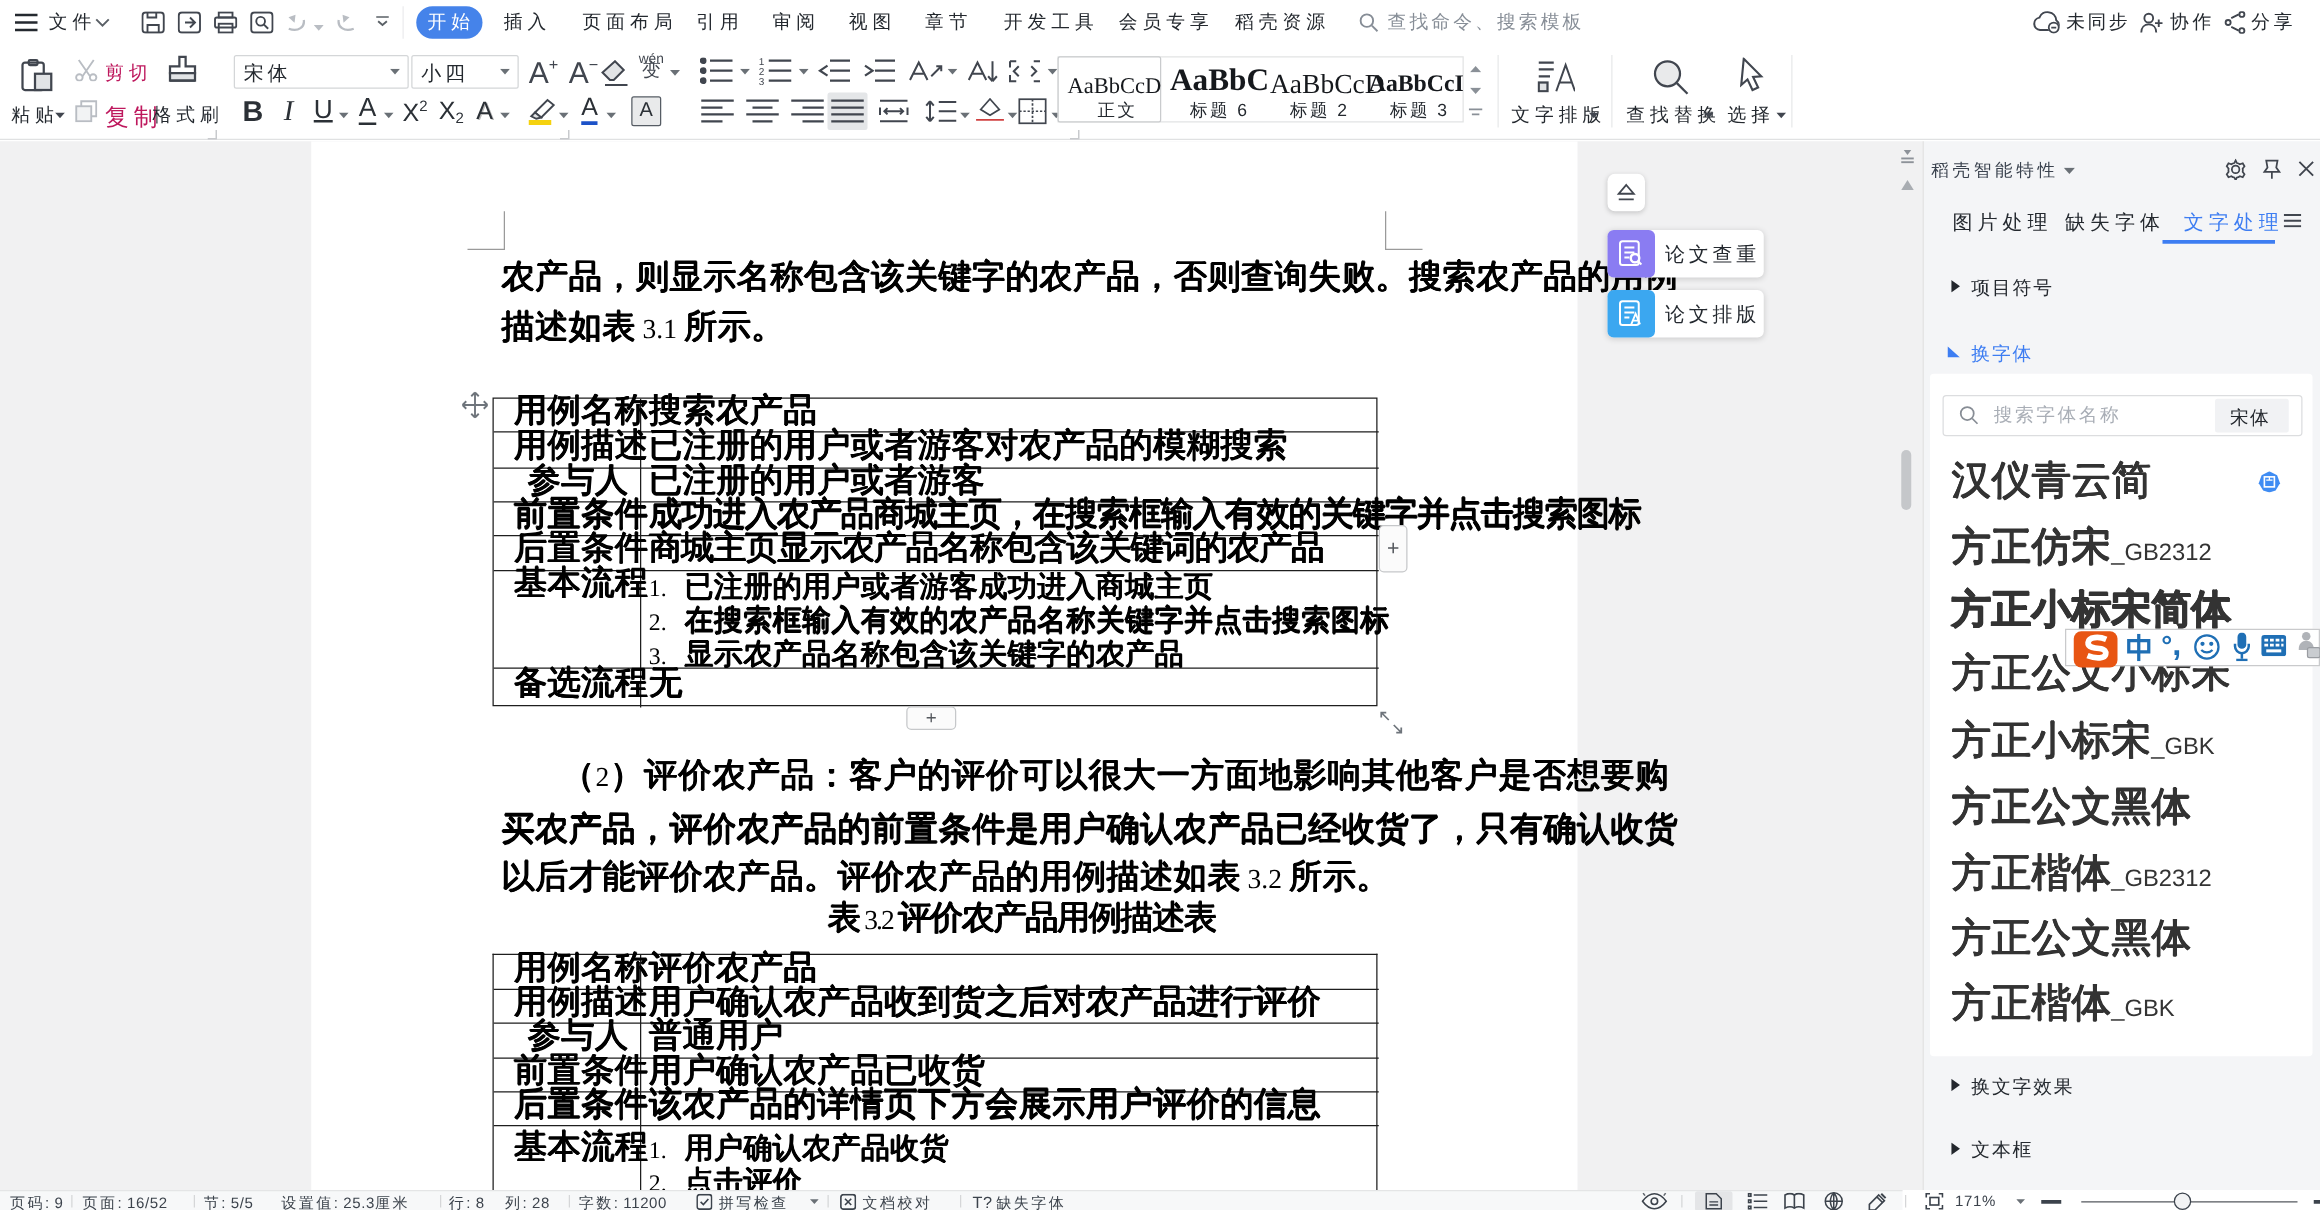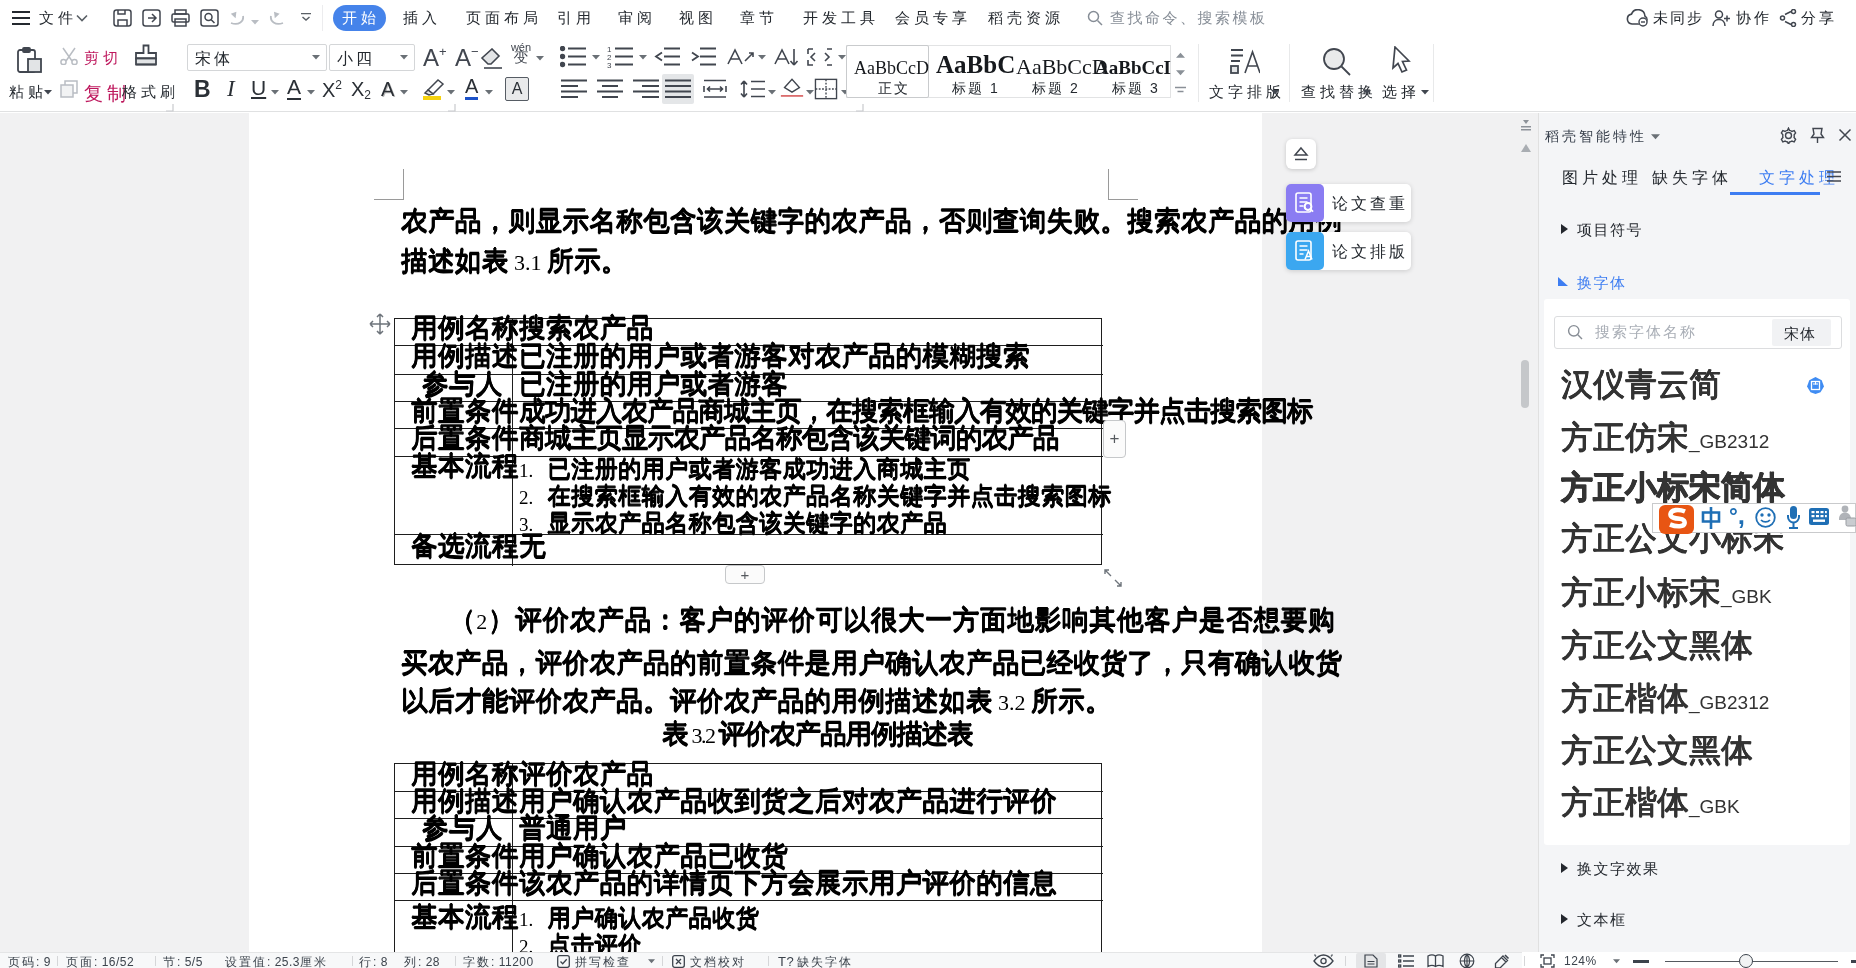--- a/index.html
+++ b/index.html
@@ -356,21 +356,21 @@
     </svg>
   <svg class="ico" style="left:841px;top:54px" width="8" height="5" viewBox="0 0 8 5">
       <path d="M0 0l4 4.5L8 0z" fill="#6a7076"></path>
     </svg>
 
   <div class="abs" style="left:846px;top:9px;width:325px;height:53px;border:1px solid #e2e3e4"></div>
   <div class="abs" style="left:846px;top:9px;width:83px;height:53px;border:1px solid #c9cbcd;border-radius:2px;background:#fff;box-shadow:0 0 0 1px #fff inset"></div>
   <div class="abs ser" style="left:854px;top:22px;font-size:18px;color:#16191d">AaBbCcD</div>
   <div class="abs ui" style="left:878px;top:44px;font-size:14px;letter-spacing:2px">正文</div>
   <div class="abs ser" style="left:936px;top:15px;font-size:25px;font-weight:bold;color:#16191d">AaBbC</div>
-  <div class="abs ui" style="left:952px;top:44px;font-size:14px;letter-spacing:2px">标题 1</div>
+  <div class="abs ui" style="left:952px;top:44px;font-size:14px;letter-spacing:2px">标题 6</div>
   <div class="abs ser" style="left:1016px;top:18px;font-size:22px;color:#16191d">AaBbCcD</div>
   <div class="abs ui" style="left:1032px;top:44px;font-size:14px;letter-spacing:2px">标题 2</div>
   <div class="abs ser" style="left:1095px;top:21px;font-size:19px;font-weight:bold;color:#16191d">AaBbCcI</div>
   <div class="abs ui" style="left:1112px;top:44px;font-size:14px;letter-spacing:2px">标题 3</div>
   <svg class="ico" style="left:1176px;top:16px" width="9" height="6" viewBox="0 0 8 5">
       <path d="M0 5l4-4.5L8 5z" fill="#8a9097"></path>
     </svg>
   <svg class="ico" style="left:1176px;top:34px" width="9" height="6" viewBox="0 0 8 5">
       <path d="M0 0l4 4.5L8 0z" fill="#8a9097"></path>
     </svg>
@@ -545,21 +545,21 @@
   <svg class="ico" style="left:271px;top:14px" width="15" height="17" viewBox="0 0 15 17">
       <g stroke="#41464f" stroke-width="1.4" fill="none">
         <path d="M3 1.5h9l-1 5.5 2.5 3.5H1.5L4 7zM7.5 10.5V16"></path>
       </g>
     </svg>
   <svg class="ico" style="left:299px;top:15px" width="14" height="14" viewBox="0 0 14 14">
       <path d="M1.5 1.5l11 11M12.5 1.5l-11 11" stroke="#41464f" stroke-width="1.5"></path>
     </svg>
   <div class="abs ui" style="left:23px;top:55px;font-size:16px;letter-spacing:4px">图片处理</div>
   <div class="abs ui" style="left:113px;top:55px;font-size:16px;letter-spacing:4px">缺失字体</div>
-  <div class="abs ui" style="left:220px;top:55px;font-size:16px;letter-spacing:4px;color:#3d7df2">文字处理</div>
+  <div class="abs ui" style="left:208px;top:55px;font-size:16px;letter-spacing:4px;color:#3d7df2">文字处理</div>
   <svg class="ico" style="left:288px;top:58px" width="14" height="11" viewBox="0 0 14 11">
       <path d="M0 1h14M0 5.5h14M0 10h14" stroke="#41464f" stroke-width="1.6"></path>
     </svg>
   <div class="abs" style="left:191px;top:79px;width:90px;height:2.5px;background:#3d7df2"></div>
   <svg class="ico" style="left:22px;top:111px" width="7" height="10" viewBox="0 0 7 10">
       <path d="M0 0l7 5-7 5z" fill="#23272d"></path>
     </svg>
   <div class="abs ui" style="left:38px;top:108px;font-size:15px;letter-spacing:1.5px">项目符号</div>
   <svg class="ico" style="left:19px;top:164px" width="10" height="9" viewBox="0 0 10 9">
       <path d="M0 9L10 0v9z" fill="#3d7df2" transform="scale(-1,1) translate(-10,0)"></path>
@@ -721,21 +721,21 @@
         <path d="M11 1l3.5 3.5" stroke-width="1.6"></path>
       </g>
     </svg>
   <div class="sbsep" style="left:1524px"></div>
   <svg class="ico" style="left:1540px;top:1px" width="15" height="14" viewBox="0 0 15 14">
       <g stroke="#3c434c" stroke-width="1.3" fill="none">
         <path d="M1 4V1h3M11 1h3v3M14 10v3h-3M4 13H1v-3"></path>
         <rect x="4" y="4" width="7" height="6"></rect>
       </g>
     </svg>
-  <div class="sbt" style="left:1564px;letter-spacing:0"><span class="n">124%</span></div>
+  <div class="sbt" style="left:1564px;letter-spacing:0"><span class="n">171%</span></div>
   <svg class="ico" style="left:1613px;top:6px" width="7" height="5" viewBox="0 0 8 5">
       <path d="M0 0l4 4.5L8 0z" fill="#6a7076"></path>
     </svg>
   <div class="abs" style="left:1633px;top:7px;width:16px;height:2.5px;background:#3c434c"></div>
   <div class="abs" style="left:1665px;top:7.5px;width:173px;height:1.5px;background:#55595f"></div>
   <div class="abs" style="left:1739px;top:1px;width:14px;height:14px;border-radius:50%;background:#f2f3f4;border:1.4px solid #3c434c"></div>
   <div class="abs" style="left:1851px;top:7px;width:5px;height:2.5px;background:#3c434c"></div>
 </div>
 
 </body></html>

